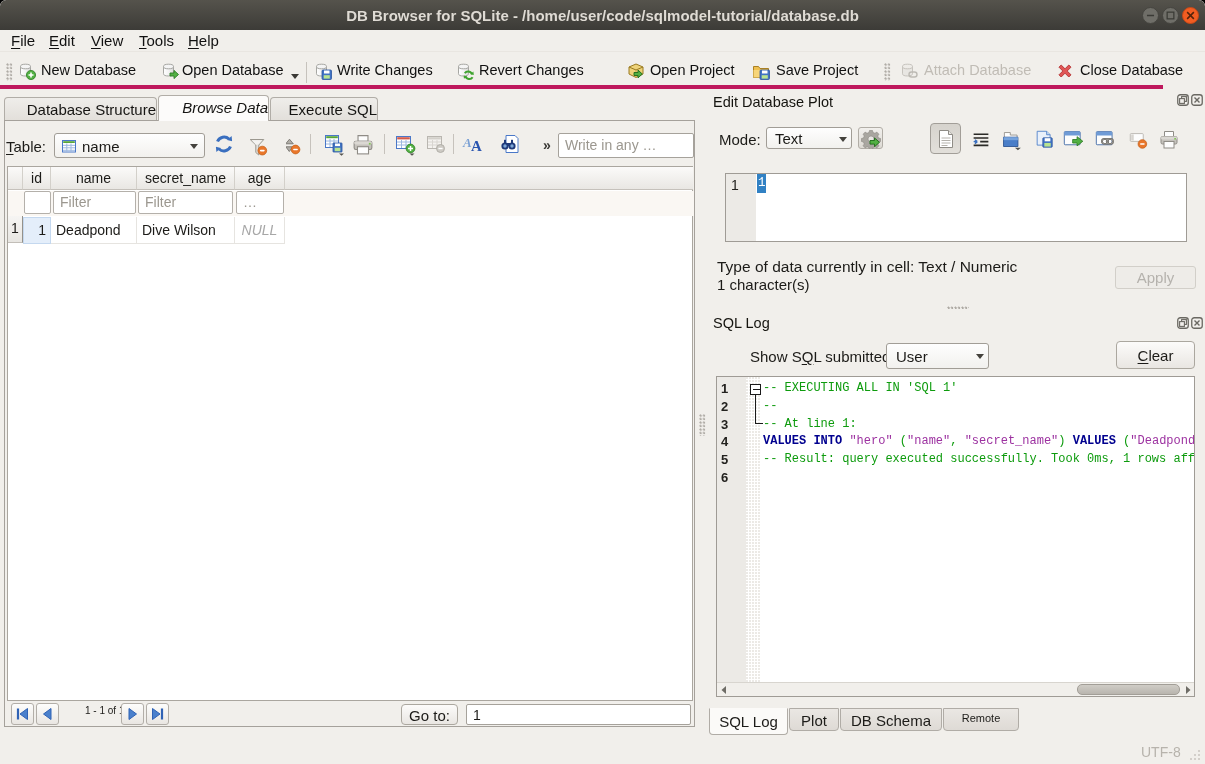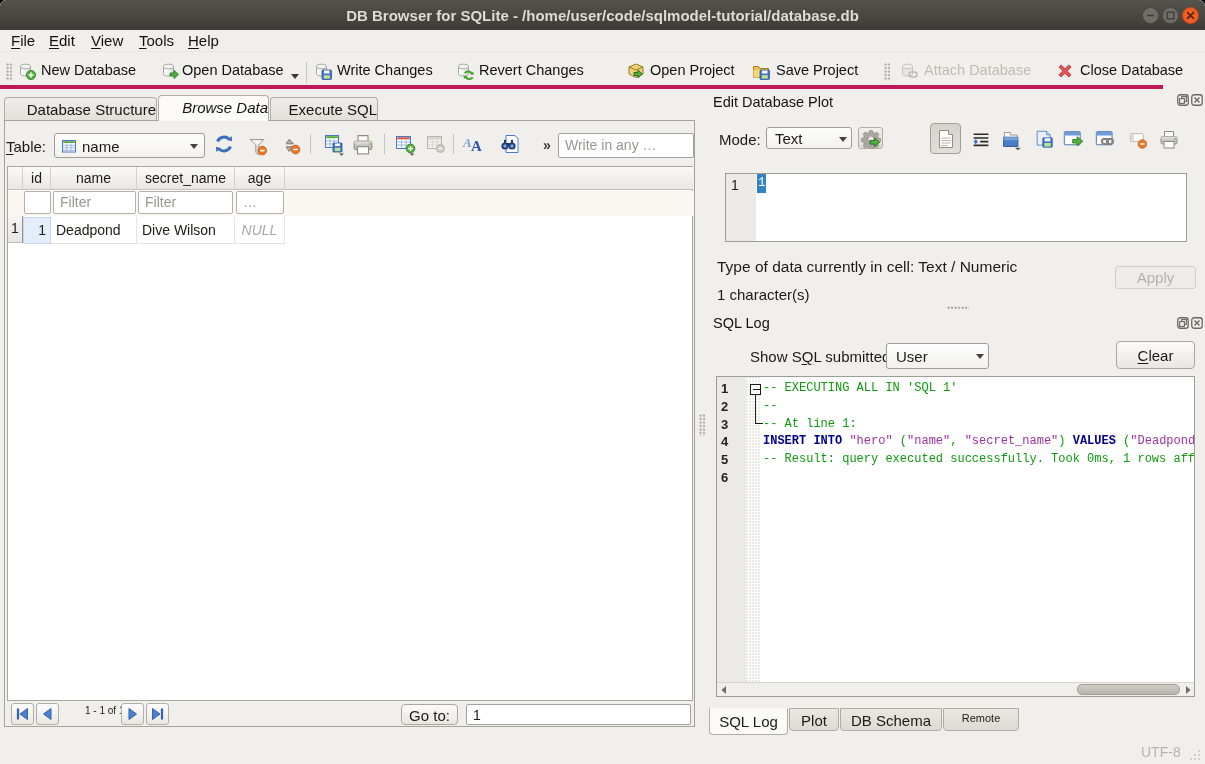--- a/index.html
+++ b/index.html
@@ -417,21 +417,21 @@
       <rect x="14.8" y="8" width="1.6" height="1.6" fill="#7ec453"></rect>
     </svg>
 
   <div class="abs" style="left:725px; top:173px; width:462px; height:69px; background:#fff; border:1px solid #9f9b95;">
     <div class="abs" style="left:0; top:0; width:30px; height:67px; background:#eceae6;"></div>
     <div class="abs" style="left:5px; top:3px; font-size:14px; color:#23221f;">1</div>
     <div class="abs mono" style="left:31px; top:0px; width:9px; height:19px; background:#3181c4; color:#fff; font-size:12.5px; padding:2px 0 0 1px;">1</div>
   </div>
 
   <div class="abs" style="left:717px; top:257.5px; font-size:15.5px;">Type of data currently in cell: Text / Numeric</div>
-  <div class="abs" style="left:717px; top:276px; font-size:15px;margin-top:10px;">1 character(s)</div>
+  <div class="abs" style="left:717px; top:276px; font-size:15px;">1 character(s)</div>
   <div class="abs" style="left:1115px; top:266px; width:81px; height:23px; background:#eeece8; border:1px solid #d2cfc9; border-radius:3px; text-align:center; font-size:15px; color:#b5b2ad; padding-top:2px;">Apply</div>
 
   <div class="grip" style="left:947px; top:306px; width:22px; height:4px; background-image:radial-gradient(circle at 1.5px 1.5px, #aeaaa4 1px, transparent 1.2px);"></div>
   <div class="grip" style="left:699px; top:414px; height:22px;"></div>
 
   <div class="docktitle" style="left:713px; top:315px;">SQL Log</div>
   <svg class="abs" style="left:1177px; top:317px;" width="12" height="12" viewBox="0 0 12 12">
       <rect x="0.75" y="0.75" width="10.5" height="10.5" rx="2.5" fill="none" stroke="#6a6862" stroke-width="1.3"></rect>
       <rect x="4.6" y="2.6" width="4.8" height="4.8" fill="none" stroke="#6a6862" stroke-width="1.1"></rect>
       <rect x="2.6" y="4.6" width="4.8" height="4.8" fill="#f1efeb" stroke="#6a6862" stroke-width="1.1"></rect>
@@ -454,21 +454,21 @@
     <div id="lognums" class="abs" style="left:4px; top:3px; font-weight:bold; font-size:13px; color:#23221f; line-height:17.8px;">1<br>2<br>3<br>4<br>5<br>6</div>
 
     <div class="abs" style="left:32.5px; top:6.5px; width:11px; height:11px; background:#fff; border:1px solid #1a1a1a;">
         <div class="abs" style="left:2px; top:4.5px; width:7px; height:1.2px; background:#1a1a1a;"></div>
       </div>
     <div class="abs" style="left:37.5px; top:17.5px; width:1.2px; height:29px; background:#1a1a1a;"></div>
     <div class="abs" style="left:37.5px; top:45.5px; width:8px; height:1.2px; background:#1a1a1a;"></div>
     <div id="logcode" class="abs mono" style="left:46px; top:3px; font-size:12px; line-height:17.8px; white-space:pre; color:#0d9b0d;">-- EXECUTING ALL IN 'SQL 1'
 --
 -- At line 1:
-<span style="color:#00008f; font-weight:bold;">INSERT INTO</span> <span style="color:#9c31a0;">"hero"</span> (<span style="color:#9c31a0;">"name"</span>, <span style="color:#9c31a0;">"secret_name"</span>) <span style="color:#00008f; font-weight:bold;">VALUES</span> (<span style="color:#9c31a0;">"Deadpond</span>
+<span style="color:#00008f; font-weight:bold;">VALUES INTO</span> <span style="color:#9c31a0;">"hero"</span> (<span style="color:#9c31a0;">"name"</span>, <span style="color:#9c31a0;">"secret_name"</span>) <span style="color:#00008f; font-weight:bold;">VALUES</span> (<span style="color:#9c31a0;">"Deadpond</span>
 -- Result: query executed successfully. Took 0ms, 1 rows aff</div>
 
     <div class="abs" style="left:0; top:305px; width:477px; height:14px; background:#f1efeb; border-top:1px solid #d8d5cf;">
       <svg class="abs" style="left:3px; top:3px;" width="8" height="8" viewBox="0 0 8 8">
           <path d="M6 0 L1.5 4 L6 8 Z" fill="#6e6c66"></path>
         </svg>
       <svg class="abs" style="left:467px; top:3px;" width="8" height="8" viewBox="0 0 8 8">
           <path d="M2 0 L6.5 4 L2 8 Z" fill="#6e6c66"></path>
         </svg>
       <div class="abs" style="left:360px; top:1px; width:103px; height:11px; background:linear-gradient(#cfccc6,#b9b5ae); border:1px solid #a29e97; border-radius:5px;"></div>

